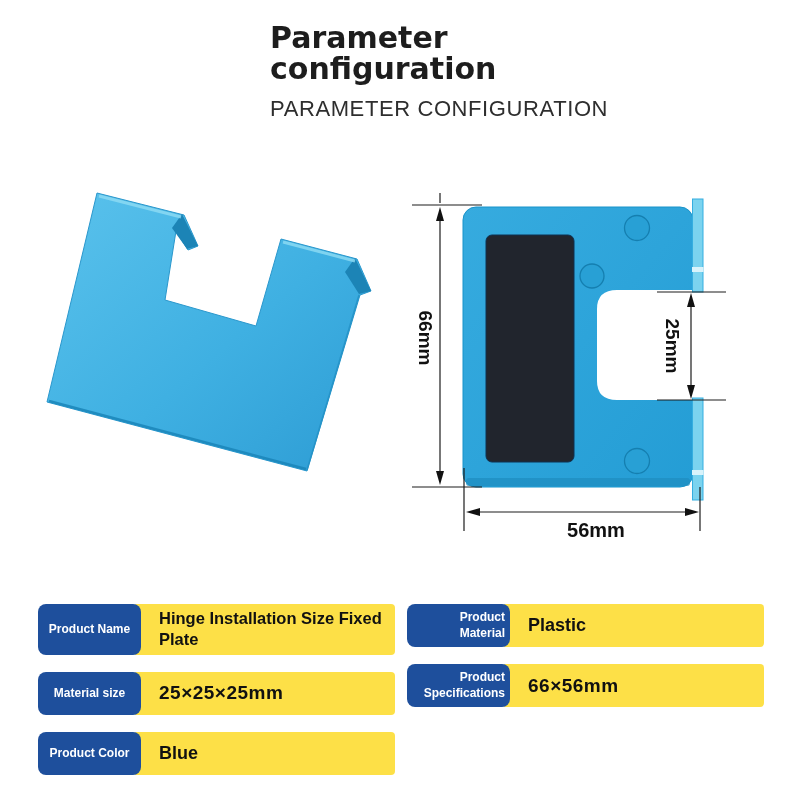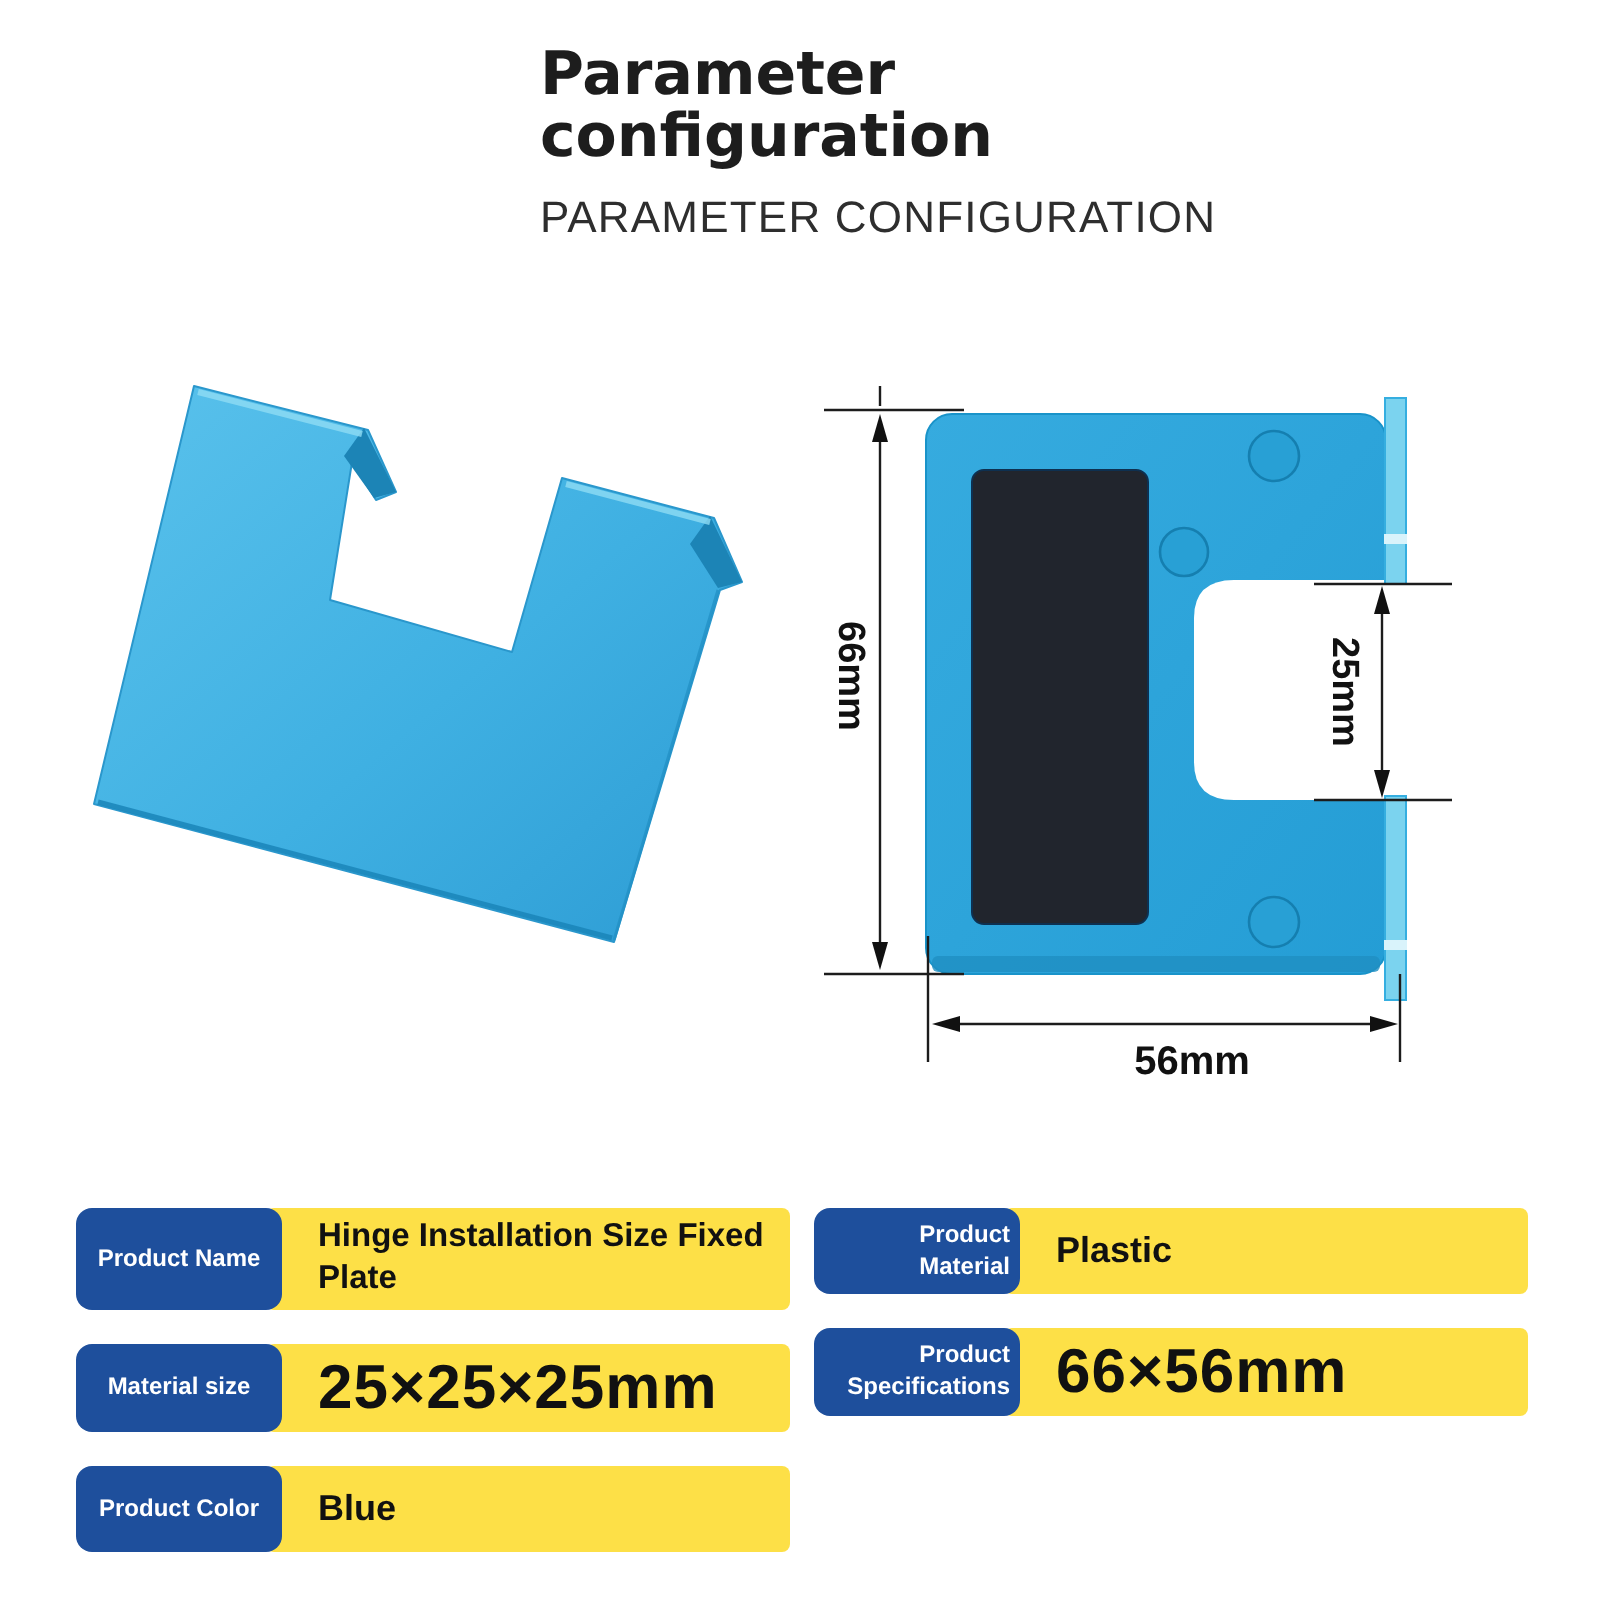--- a/index.html
+++ b/index.html
@@ -38,21 +38,21 @@
     justify-content:center; text-align:right; position:relative; z-index:2;
   }
   .spec-value {
     flex:1; background:#fde047; margin-left:-8px; border-radius:4px;
     display:flex; align-items:center; box-sizing:border-box;
     padding:4px 8px 4px 26px; position:relative; z-index:1;
   }
   .val { font-weight:bold; color:#111111; white-space:pre-line; }
   .val.md  { font-size:16.5px; line-height:1.3; }
   .val.md2 { font-size:18px;   line-height:1.25; }
-  .val.lg  { font-size:31px; letter-spacing:0.5px; }
+  .val.lg  { font-size:19px; letter-spacing:0.5px; }
 </style>
 </head>
 <body>
 
 <div class="page">
 
   <div class="header">
     <h1 class="title">
       <span>Parameter</span>
       <span>configuration</span>

